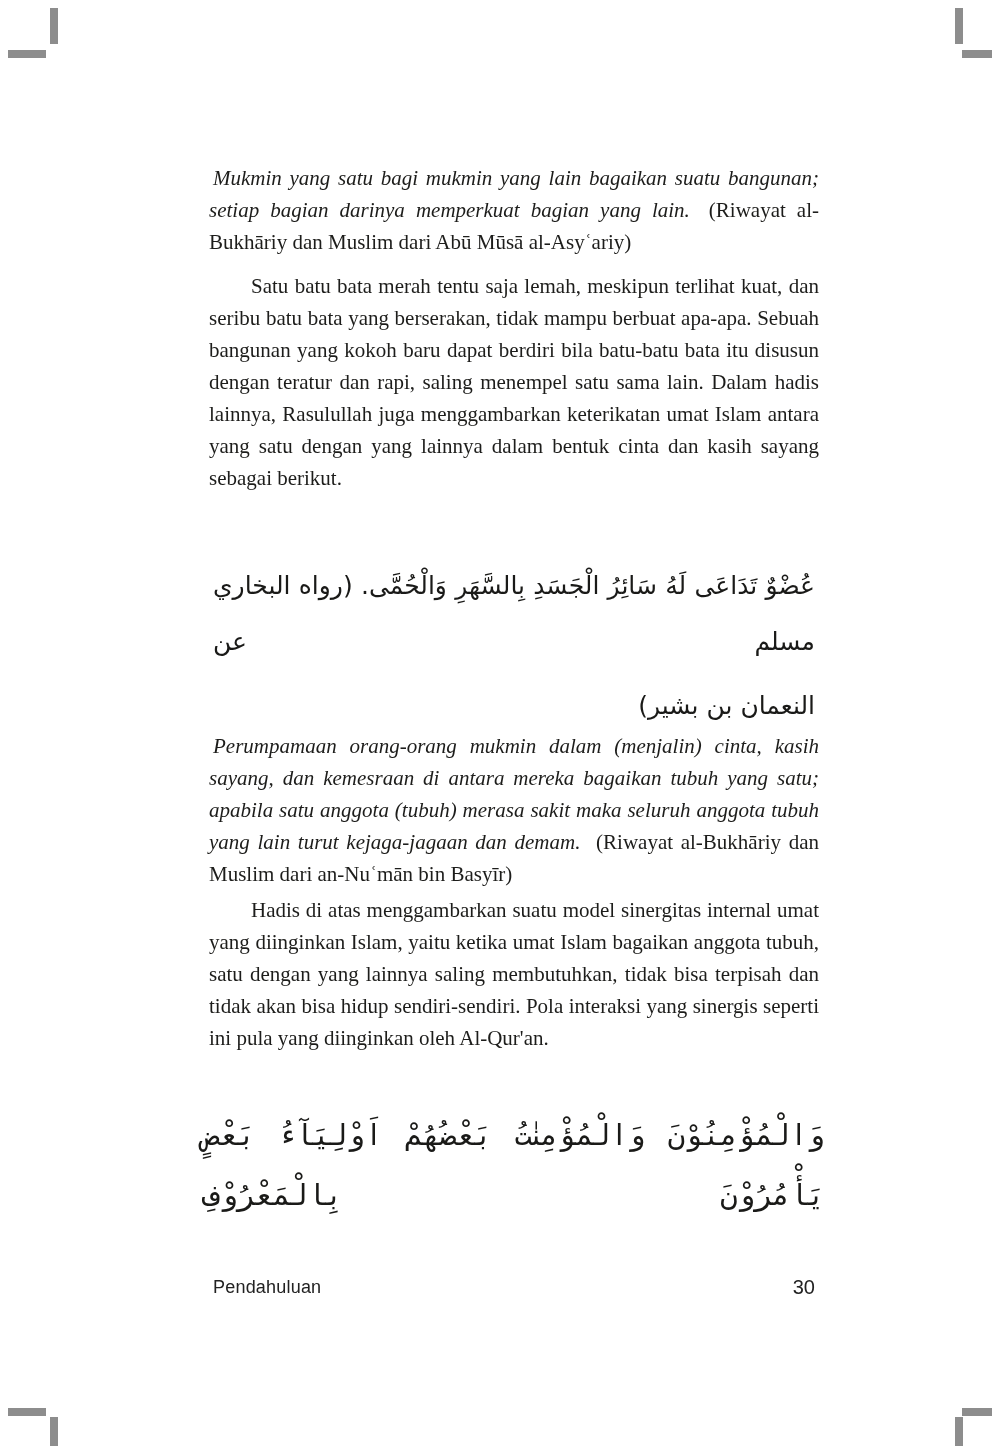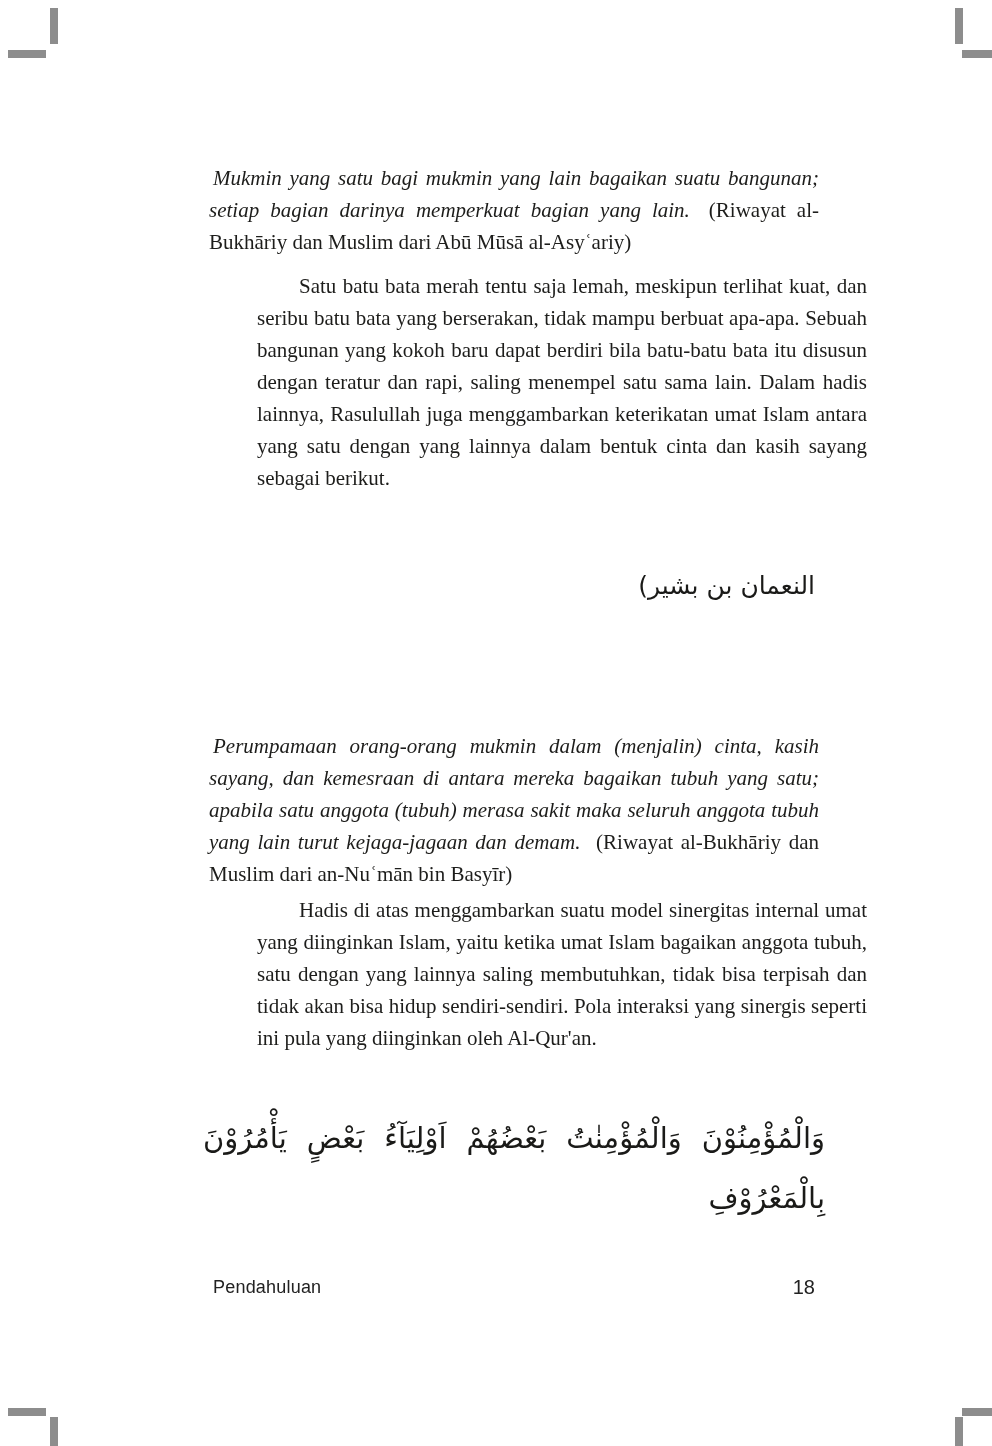--- a/index.html
+++ b/index.html
@@ -39,42 +39,42 @@
   }
 
   .latin {
     font-size: 21px;
     line-height: 32px;
     text-align: justify;
     color: #1d1d1b;
   }
   .latin .ital { font-style: italic; }
   .latin .roman { font-style: normal; }
-  .body-para { text-indent: 42px; margin-left: 48px; }
+  .body-para { text-indent: 42px; }
 
   .arabic {
     direction: rtl;
     font-family: "DejaVu Sans", sans-serif;
     color: #1a1a18;
   }
   .hadith {
     font-size: 25px;
     line-height: 56px;
   }
   .hadith .ar-line { text-align: justify; text-align-last: justify; }
   .hadith .ar-line.last { text-align: left; text-align-last: right; }
 
   .quran {
     font-size: 29px;
     line-height: 60px;
     margin-left: -10px;
     margin-right: -10px;
     width: 638px;
   }
-  .quran .ar-line { text-align: justify; text-align-last: justify; }
+  .quran .ar-line { text-align: justify; text-align-last: justify; font-family: Liberation Mono, monospace; }
 
   .footer {
     position: absolute;
     left: 197px;
     top: 1260px;
     width: 618px;
     display: flex;
     justify-content: space-between;
     align-items: center;
     font-family: "Liberation Sans", "DejaVu Sans", sans-serif;
@@ -97,31 +97,32 @@
   <div class="crop h br-h"></div>
   <div class="crop v br-v"></div>
 
   <div class="content-block latin" style="top:150px;">
     <span class="ital">Mukmin yang satu bagi mukmin yang lain bagaikan suatu bangunan; setiap bagian darinya memperkuat bagian yang lain.</span><span class="roman"> (Riwayat al-Bukhāriy dan Muslim dari Abū Mūsā al-Asyʿariy)</span>
   </div>
 
   <div class="content-block latin body-para" style="top:258px;">Satu batu bata merah tentu saja lemah, meskipun terlihat kuat, dan seribu batu bata yang berserakan, tidak mampu berbuat apa-apa. Sebuah bangunan yang kokoh baru dapat berdiri bila batu-batu bata itu disusun dengan teratur dan rapi, saling menempel satu sama lain. Dalam hadis lainnya, Rasulullah juga menggambarkan keterikatan umat Islam antara yang satu dengan yang lainnya dalam bentuk cinta dan kasih sayang sebagai berikut.</div>
 
   <div class="content-block arabic hadith" style="top:542px;">
+    <div class="ar-line">عُضْوٌ تَدَاعَى لَهُ سَائِرُ الْجَسَدِ بِالسَّهَرِ وَالْحُمَّى. (رواه البخاري مسلم عن</div>
     <div class="ar-line last">النعمان بن بشير)</div>
   </div>
 
   <div class="content-block latin body-para" style="top:882px;">Hadis di atas menggambarkan suatu model sinergitas internal umat yang diinginkan Islam, yaitu ketika umat Islam bagaikan anggota tubuh, satu dengan yang lainnya saling membutuhkan, tidak bisa terpisah dan tidak akan bisa hidup sendiri-sendiri. Pola interaksi yang sinergis seperti ini pula yang diinginkan oleh Al-Qur'an.</div>
 
   <div class="content-block latin" style="top:718px;">
     <span class="ital">Perumpamaan orang-orang mukmin dalam (menjalin) cinta, kasih sayang, dan kemesraan di antara mereka bagaikan tubuh yang satu; apabila satu anggota (tubuh) merasa sakit maka seluruh anggota tubuh yang lain turut kejaga-jagaan dan demam.</span><span class="roman"> (Riwayat al-Bukhāriy dan Muslim dari an-Nuʿmān bin Basyīr)</span>
   </div>
 
   <div class="content-block arabic quran" style="top:1092px;">
     <div class="ar-line">وَالْمُؤْمِنُوْنَ وَالْمُؤْمِنٰتُ بَعْضُهُمْ اَوْلِيَآءُ بَعْضٍ يَأْمُرُوْنَ بِالْمَعْرُوْفِ</div>
   </div>
 
   <div class="footer">
     <span class="section">Pendahuluan</span>
-    <span class="pagenum">18</span>
+    <span class="pagenum">30</span>
   </div>
 
 </div>
 
 </body></html>

